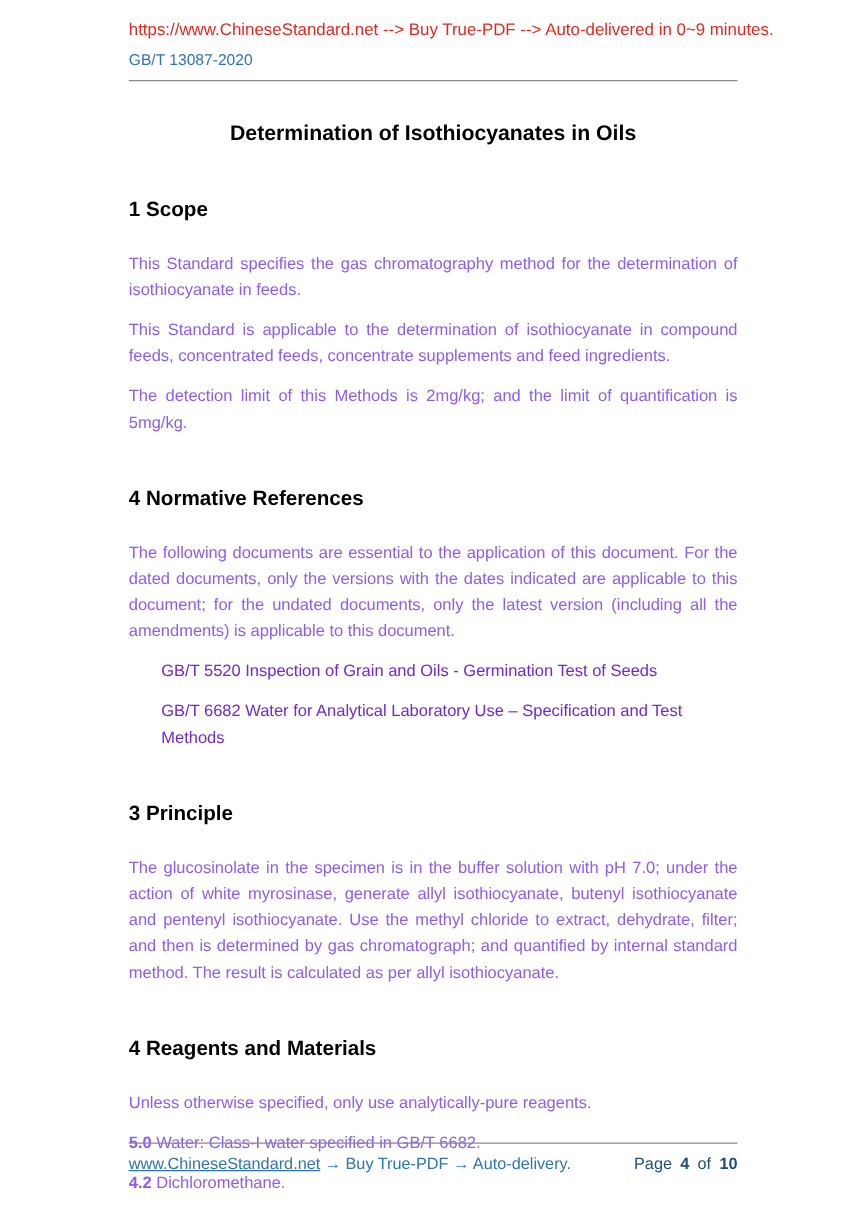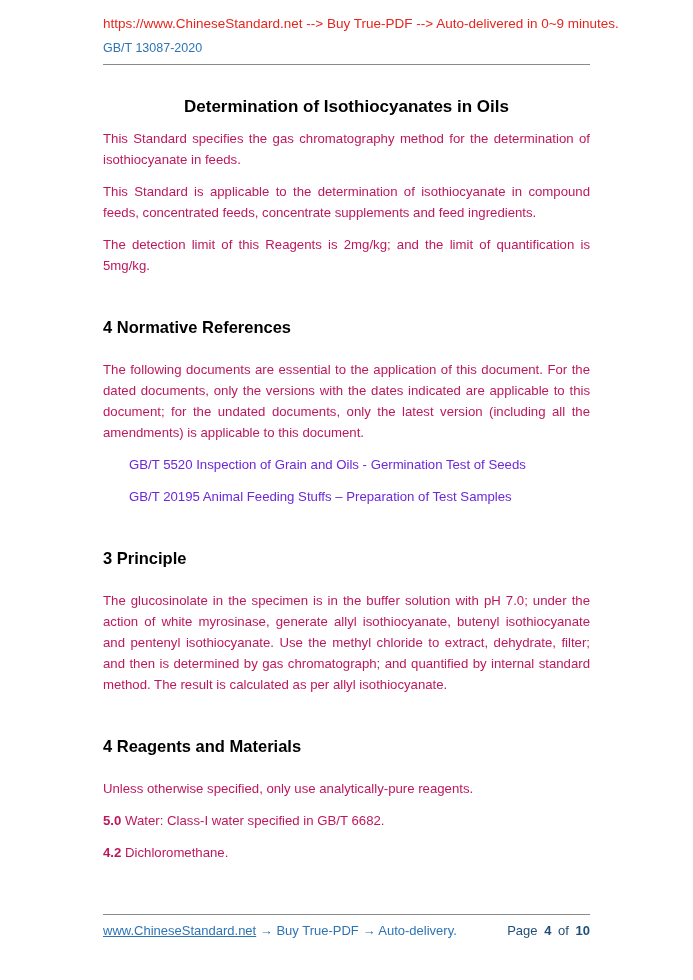--- a/index.html
+++ b/index.html
@@ -46,21 +46,21 @@
     font-size: 16.5px;
     color: #000000;
     margin-top: 42px;
     margin-bottom: 22px;
   }
   p.body {
     font-size: 13.2px;
     line-height: 21px;
     text-align: justify;
     margin-top: 11px;
-    color: #be185d;
+    color: #8b5cf6;
   }
   .ref {
     font-size: 13.2px;
     line-height: 21px;
     margin-left: 26px;
     margin-top: 11px;
     color: #6d28d9;
   }
   .item-num { font-weight: bold; }
   .footer {
@@ -94,28 +94,29 @@
 <body>
 
 <div class="page">
 
   <div class="promo">https://www.ChineseStandard.net --&gt; Buy True-PDF --&gt; Auto-delivered in 0~9 minutes.</div>
   <div class="std-code">GB/T 13087-2020</div>
   <hr class="rule">
 
   <h1 class="doc-title">Determination of Isothiocyanates in Oils</h1>
 
+  <h2 class="section-heading">1 Scope</h2>
   <p class="body">This Standard specifies the gas chromatography method for the determination of isothiocyanate in feeds.</p>
   <p class="body">This Standard is applicable to the determination of isothiocyanate in compound feeds, concentrated feeds, concentrate supplements and feed ingredients.</p>
-  <p class="body">The detection limit of this Reagents is 2mg/kg; and the limit of quantification is 5mg/kg.</p>
+  <p class="body">The detection limit of this Methods is 2mg/kg; and the limit of quantification is 5mg/kg.</p>
 
   <h2 class="section-heading">4 Normative References</h2>
   <p class="body">The following documents are essential to the application of this document. For the dated documents, only the versions with the dates indicated are applicable to this document; for the undated documents, only the latest version (including all the amendments) is applicable to this document.</p>
   <div class="ref">GB/T 5520 Inspection of Grain and Oils - Germination Test of Seeds</div>
-  <div class="ref">GB/T 20195 Animal Feeding Stuffs – Preparation of Test Samples</div>
+  <div class="ref">GB/T 6682 Water for Analytical Laboratory Use – Specification and Test Methods</div>
 
   <h2 class="section-heading">3 Principle</h2>
   <p class="body">The glucosinolate in the specimen is in the buffer solution with pH 7.0; under the action of white myrosinase, generate allyl isothiocyanate, butenyl isothiocyanate and pentenyl isothiocyanate. Use the methyl chloride to extract, dehydrate, filter; and then is determined by gas chromatograph; and quantified by internal standard method. The result is calculated as per allyl isothiocyanate.</p>
 
   <h2 class="section-heading">4 Reagents and Materials</h2>
   <p class="body">Unless otherwise specified, only use analytically-pure reagents.</p>
   <p class="body"><span class="item-num">5.0</span><span> Water: Class-I water specified in GB/T 6682.</span></p>
   <p class="body"><span class="item-num">4.2</span><span> Dichloromethane.</span></p>
 
   <div class="footer">

